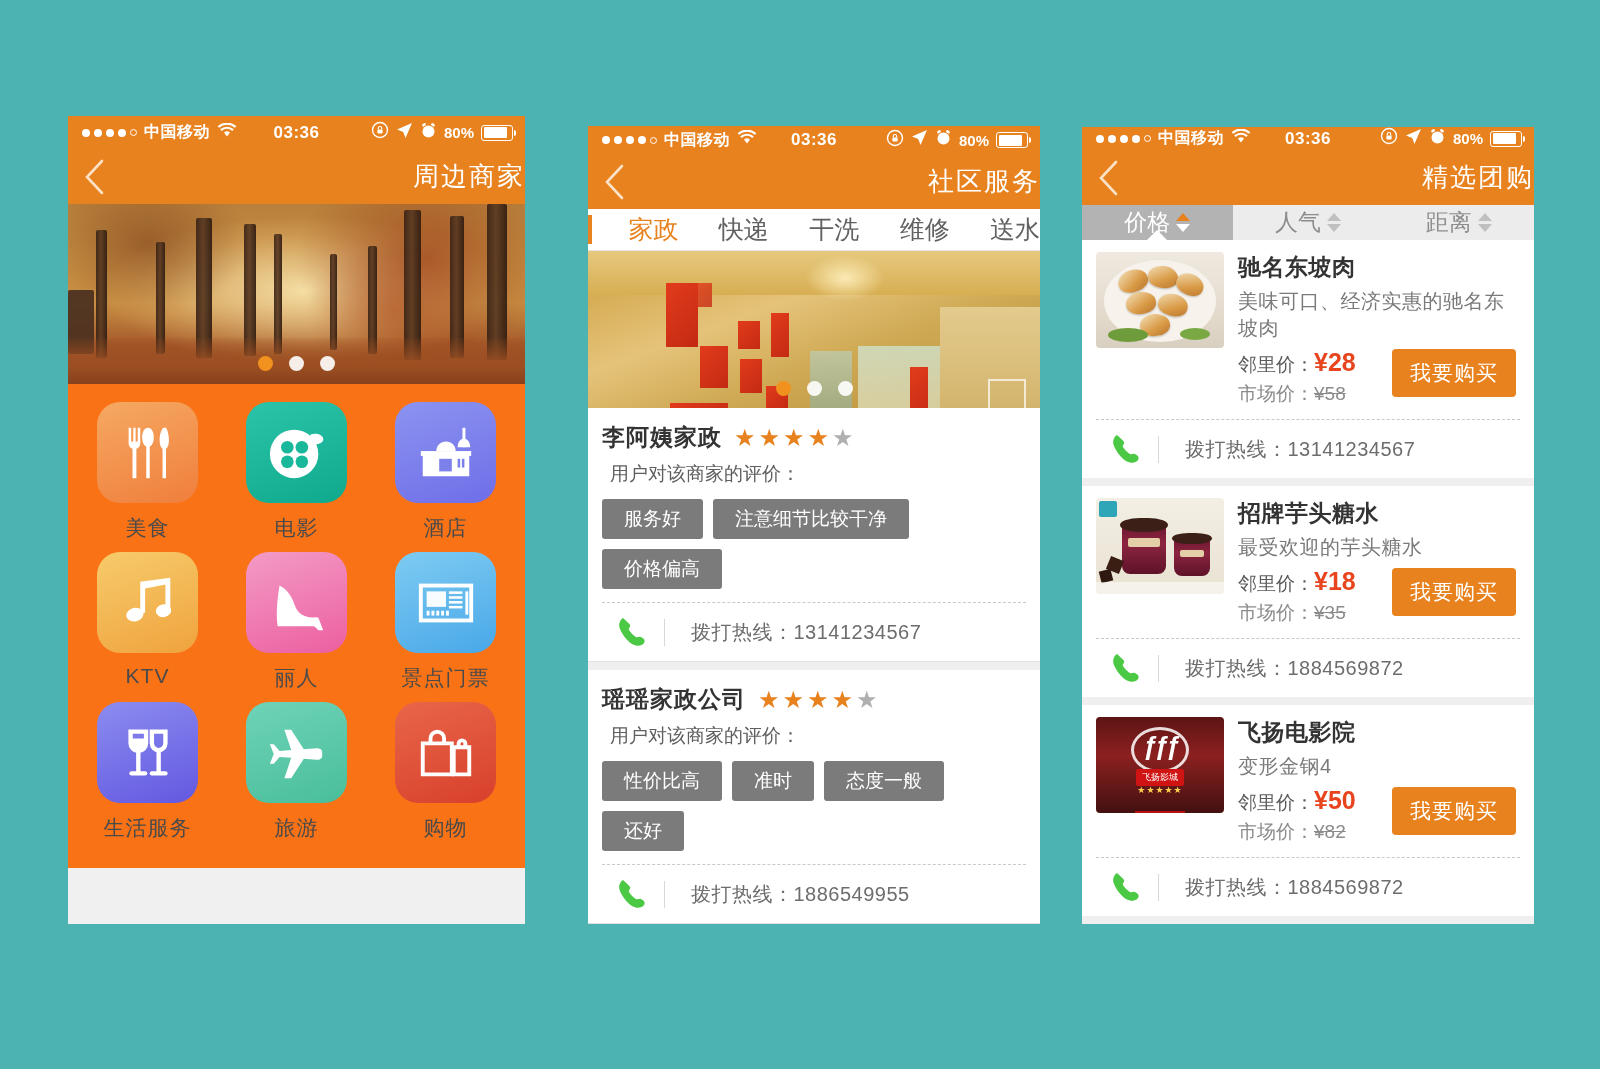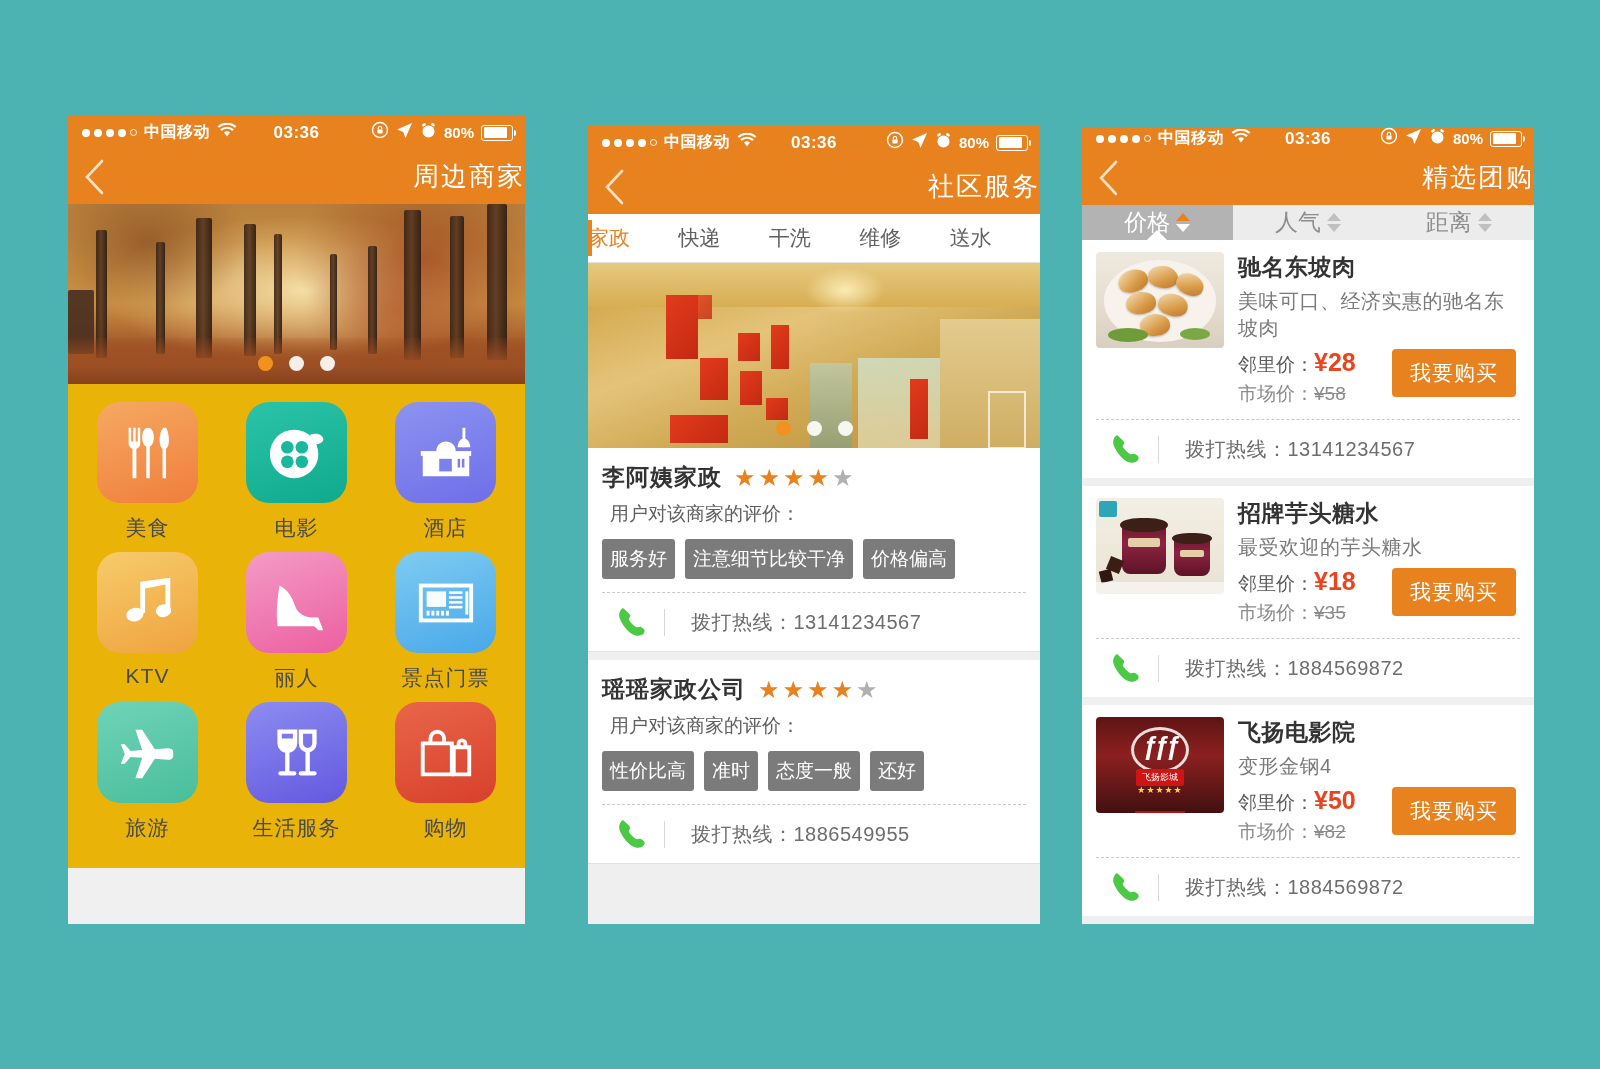--- a/index.html
+++ b/index.html
@@ -48,46 +48,46 @@
       linear-gradient(to bottom, #b8803c 0%, #c48c42 28%, #c98f43 55%, #a5592a 78%, #8e4a22 100%);
   }
   .tree{position:absolute;bottom:0;background:linear-gradient(to right,#3a2316,#5a3a22 45%,#2e1b10);border-radius:2px;opacity:.92;}
   .canopy{position:absolute;border-radius:50%;filter:blur(2px);}
   .leaflitter{position:absolute;left:0;right:0;bottom:0;height:46px;
     background:linear-gradient(to bottom, rgba(150,70,28,.1), #9d4f22 60%, #87411d);}
   .dots-car{position:absolute;bottom:13px;left:0;right:0;display:flex;justify-content:center;gap:16px;}
   .cdot{width:15px;height:15px;border-radius:50%;background:rgba(255,255,255,.9);}
   .cdot.on{background:#F2921E;}
 
-  .grid{background:#eab308;padding:18px 5px 16px;}
+  .grid{background:#f97316;padding:18px 5px 16px;}
   .grow{display:flex;justify-content:space-around;margin-bottom:10px;}
   .cell{width:118px;display:flex;flex-direction:column;align-items:center;cursor:pointer;}
   .tile{width:101px;height:101px;border-radius:23px;display:flex;align-items:center;justify-content:center;}
   .tile svg{width:62px;height:62px;}
   .clabel{margin-top:11px;font-size:21px;color:#4a4a4a;letter-spacing:1px;}
 
   
   .tabsbar{height:48px;background:#fff;display:flex;align-items:center;border-bottom:1px solid #e2e2e2;position:relative;}
   .tabsbar::before{content:"";position:absolute;left:0;top:6px;bottom:6px;width:4px;background:#E8821E;}
-  .tabitem{flex:1;text-align:left;font-size:21px;color:#616161;cursor:pointer;}
+  .tabitem{flex:1;text-align:right;font-size:25px;color:#616161;cursor:pointer;}
   .tabitem.active{color:#E8821E;}
 
   .hero2{height:185px;position:relative;overflow:hidden;
     background:linear-gradient(160deg,#c79b3f 0%,#d9b05a 18%,#e4c37a 38%,#cfa953 62%,#b98e3c 100%);}
   .redbox{position:absolute;background:linear-gradient(135deg,#e23b1c,#c32a12);}
   .greendoor{position:absolute;background:linear-gradient(to bottom,#bfc9a8,#8fa07a);opacity:.85;}
 
   .mcard{background:#fff;border-bottom:1px solid #e0e0e0;padding:14px 0 0;}
   .mhead{display:flex;align-items:center;padding:0 14px;gap:12px;}
   .mname{font-size:23px;color:#333;font-weight:bold;letter-spacing:1px;}
   .stars{font-size:24px;letter-spacing:3px;color:#E8821E;}
   .stars .off{color:#b0b0b0;}
   .msub{padding:8px 22px 0;font-size:19px;color:#5f5f5f;}
   .chips{display:flex;gap:10px;padding:12px 14px 13px;flex-wrap:wrap;}
-  .chip{background:#7b7b7b;color:#fff;font-size:19px;padding:7px 8px;border-radius:3px;cursor:pointer;}
+  .chip{background:#7b7b7b;color:#fff;font-size:19px;padding:7px 22px;border-radius:3px;cursor:pointer;}
   .callrow{display:flex;align-items:center;gap:0;border-top:1px dashed #c9c9c9;margin:0 14px;padding:12px 0;}
   .phoneicon{width:62px;display:flex;justify-content:center;}
   .phoneicon svg{width:34px;height:34px;}
   .calltext{font-size:20px;color:#6d6d6d;border-left:1px solid #d8d8d8;padding-left:26px;letter-spacing:.5px;}
   .filler{background:#efefef;flex:1;}
 
   
   .sortbar{height:55px;display:flex;background:#ececec;}
   .sortitem{flex:1;display:flex;align-items:center;justify-content:center;gap:6px;font-size:23px;color:#8d8d8d;cursor:pointer;position:relative;}
   .sortitem.active{background:#b3b3b3;color:#fff;}
@@ -301,42 +301,42 @@
                   <rect x="27" y="40" width="3" height="5"></rect>
                   <rect x="32" y="40" width="3" height="5"></rect>
                 </g>
               </svg>
           </div>
           <div class="clabel">景点门票</div>
         </div>
       </div>
       <div class="grow">
         <div class="cell">
-          <div class="tile" style="background:linear-gradient(160deg,#6FD3B8,#49BE9B)">
-            <svg viewBox="0 0 64 64">
-                <path d="M58 31c0-3-3-4-6-4l-13 1L26 8h-7l7 21-12 1-6-7H4l4 10-4 10h4l6-7 12 1-7 21h7l13-20 13 1c3 0 6-1 6-4z" fill="#fff"></path>
-              </svg>
-          </div>
-          <div class="clabel">旅游</div>
-        </div>
-        <div class="cell">
           <div class="tile" style="background:linear-gradient(160deg,#8C8CF0,#6358E0)">
             <svg viewBox="0 0 64 64">
                 <g fill="none" stroke="#fff" stroke-width="4.5" stroke-linecap="round">
                   <path d="M14 10h16v12a8 8 0 01-16 0z"></path>
                   <path d="M22 30v22"></path>
                   <path d="M15 53h14"></path>
                   <path d="M36 10h14v12a7 7 0 01-14 0z"></path>
                   <path d="M43 30v22"></path>
                   <path d="M36 53h14"></path>
                 </g>
                 <path d="M14 17h16v5a8 8 0 01-16 0z" fill="#fff"></path>
               </svg>
           </div>
           <div class="clabel">生活服务</div>
+        </div>
+        <div class="cell">
+          <div class="tile" style="background:linear-gradient(160deg,#6FD3B8,#49BE9B)">
+            <svg viewBox="0 0 64 64">
+                <path d="M58 31c0-3-3-4-6-4l-13 1L26 8h-7l7 21-12 1-6-7H4l4 10-4 10h4l6-7 12 1-7 21h7l13-20 13 1c3 0 6-1 6-4z" fill="#fff"></path>
+              </svg>
+          </div>
+          <div class="clabel">旅游</div>
         </div>
         <div class="cell">
           <div class="tile" style="background:linear-gradient(160deg,#E8664A,#D8402B)">
             <svg viewBox="0 0 64 64">
                 <g fill="none" stroke="#fff" stroke-width="4">
                   <path d="M8 22h30v32H8z"></path>
                   <path d="M16 22v-5a7 7 0 0114 0v5"></path>
                   <path d="M40 26h16v28H40z"></path>
                   <path d="M45 26v-3.5a3.5 3.5 0 017 0V26"></path>
                 </g>

